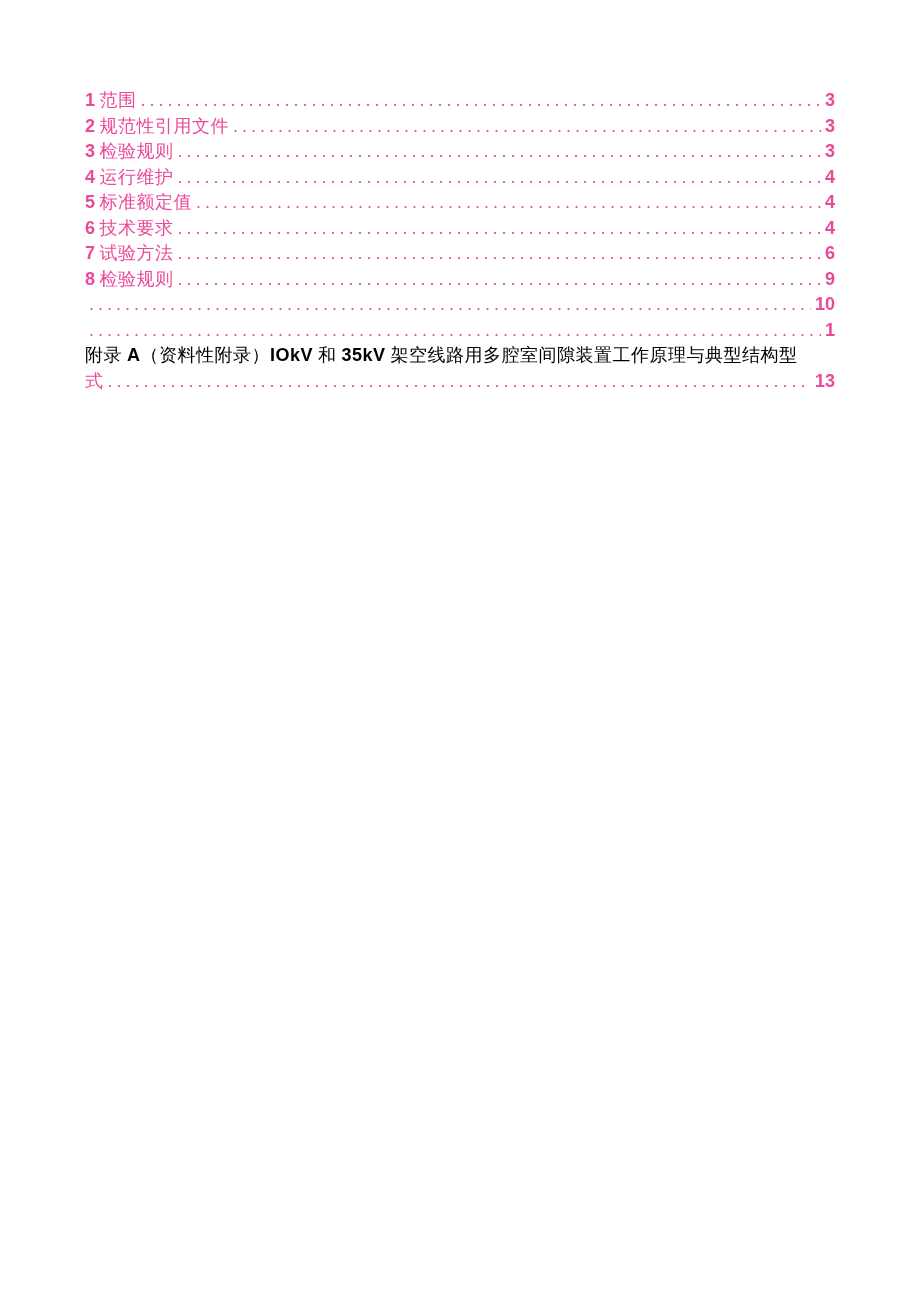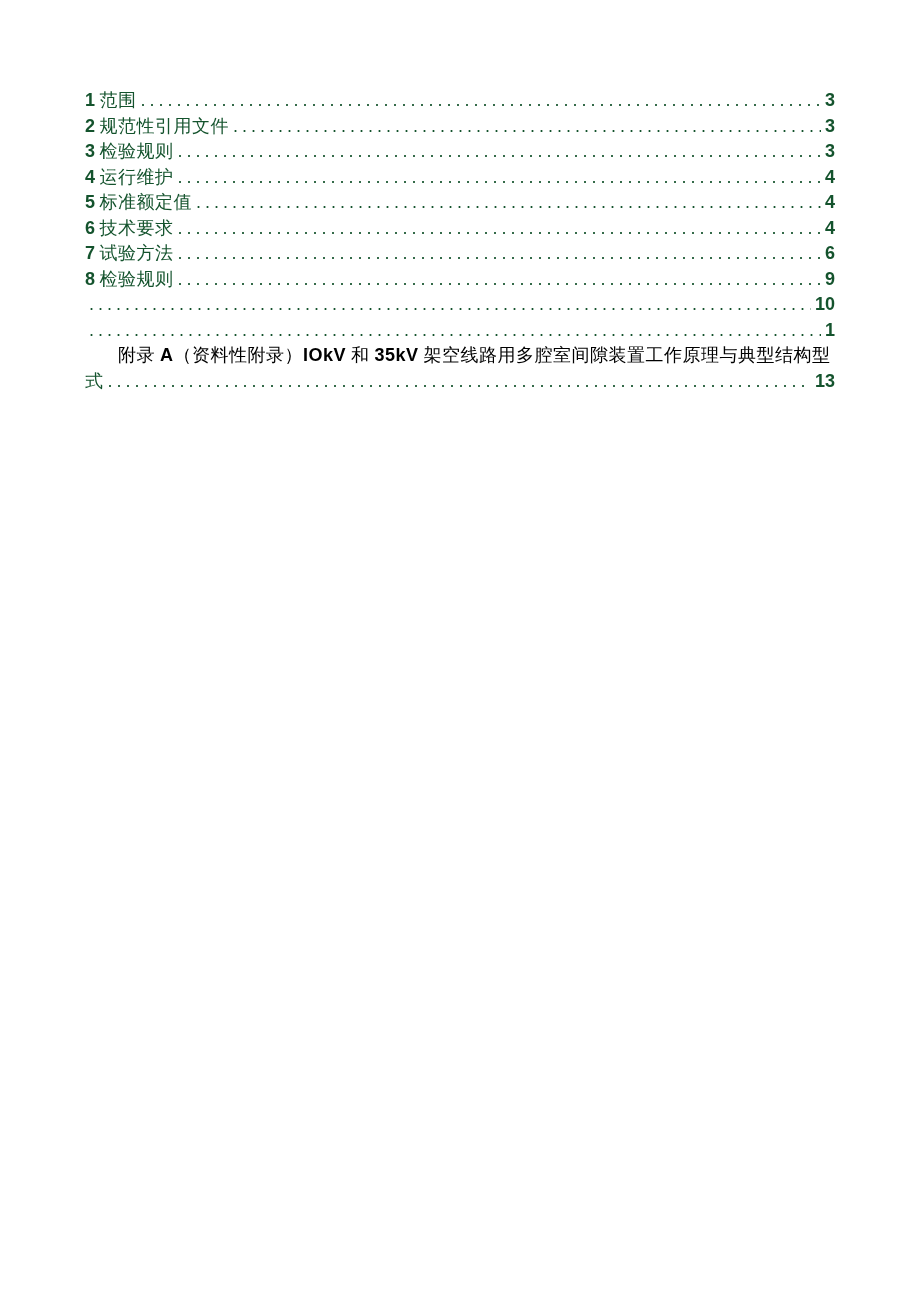--- a/index.html
+++ b/index.html
@@ -16,21 +16,21 @@
     }
     .toc-container {
       width: 100%;
     }
     .toc-entry {
       display: flex;
       align-items: baseline;
       white-space: nowrap;
       font-size: 18px;
       line-height: 25.5px;
-      color: #14532d;
+      color: #ec4899;
     }
     .toc-label {
       flex-shrink: 0;
       letter-spacing: 0.5px;
     }
     .toc-label .num {
       font-family: Arial, sans-serif;
       font-weight: bold;
     }
     .toc-label .txt {
@@ -46,21 +46,20 @@
     .toc-page {
       flex-shrink: 0;
       font-family: Arial, sans-serif;
       font-weight: bold;
     }
     .toc-wrap {
       font-size: 18px;
       line-height: 25.5px;
       color: #000000;
       letter-spacing: 0.5px;
-      margin-left: 33px;
     }
     .toc-wrap .bold {
       font-family: Arial, sans-serif;
       font-weight: bold;
     }
   </style>
 </head>
 <body>
 
 <div class="toc-container">

